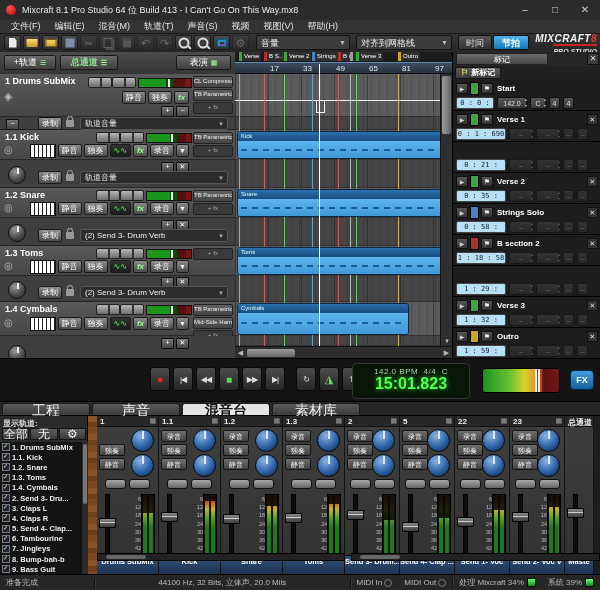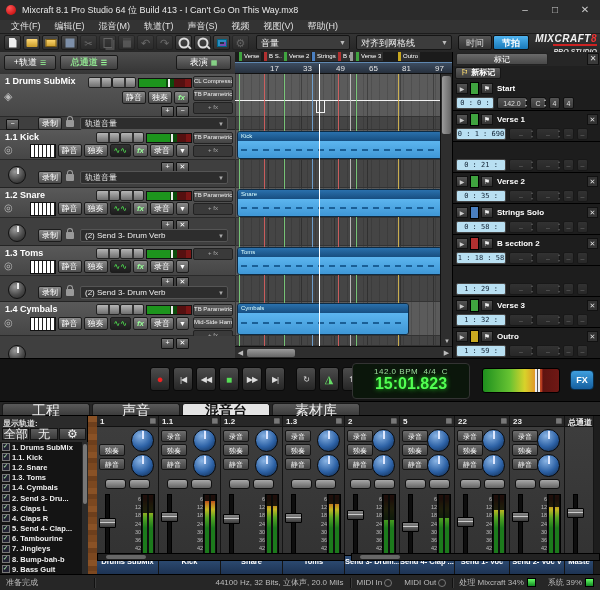--- a/index.html
+++ b/index.html
@@ -1160,21 +1160,21 @@
         <div class="mxhthumb"></div>
       </div>
     <div class="mxhscroll" style="left:351px;width:249px;">
         <div class="mxhthumb"></div>
       </div>
   </div>
 
   <div class="abs statusbar">
     <div class="stcell" style="width:82px;font-family:Liberation Serif, serif;">准备完成</div>
     <div class="stsep"></div>
-    <div class="stcell" style="flex:1;text-align:right;">44100 Hz, 32 Bits, 立体声, 20.0 Mils</div>
+    <div class="stcell" style="flex:1;text-align:center;">44100 Hz, 32 Bits, 立体声, 20.0 Mils</div>
     <div class="stsep"></div>
     <div class="stcell"><span>MIDI In</span><span class="ring"></span></div>
     <div class="stcell"><span>MIDI Out</span><span class="ring"></span></div>
     <div class="stsep"></div>
     <div class="stcell"><span>处理 Mixcraft 34%</span><span class="led"></span></div>
     <div class="stcell"><span>系统 39%</span><span class="led"></span></div>
   </div>
 
 </div>
 

